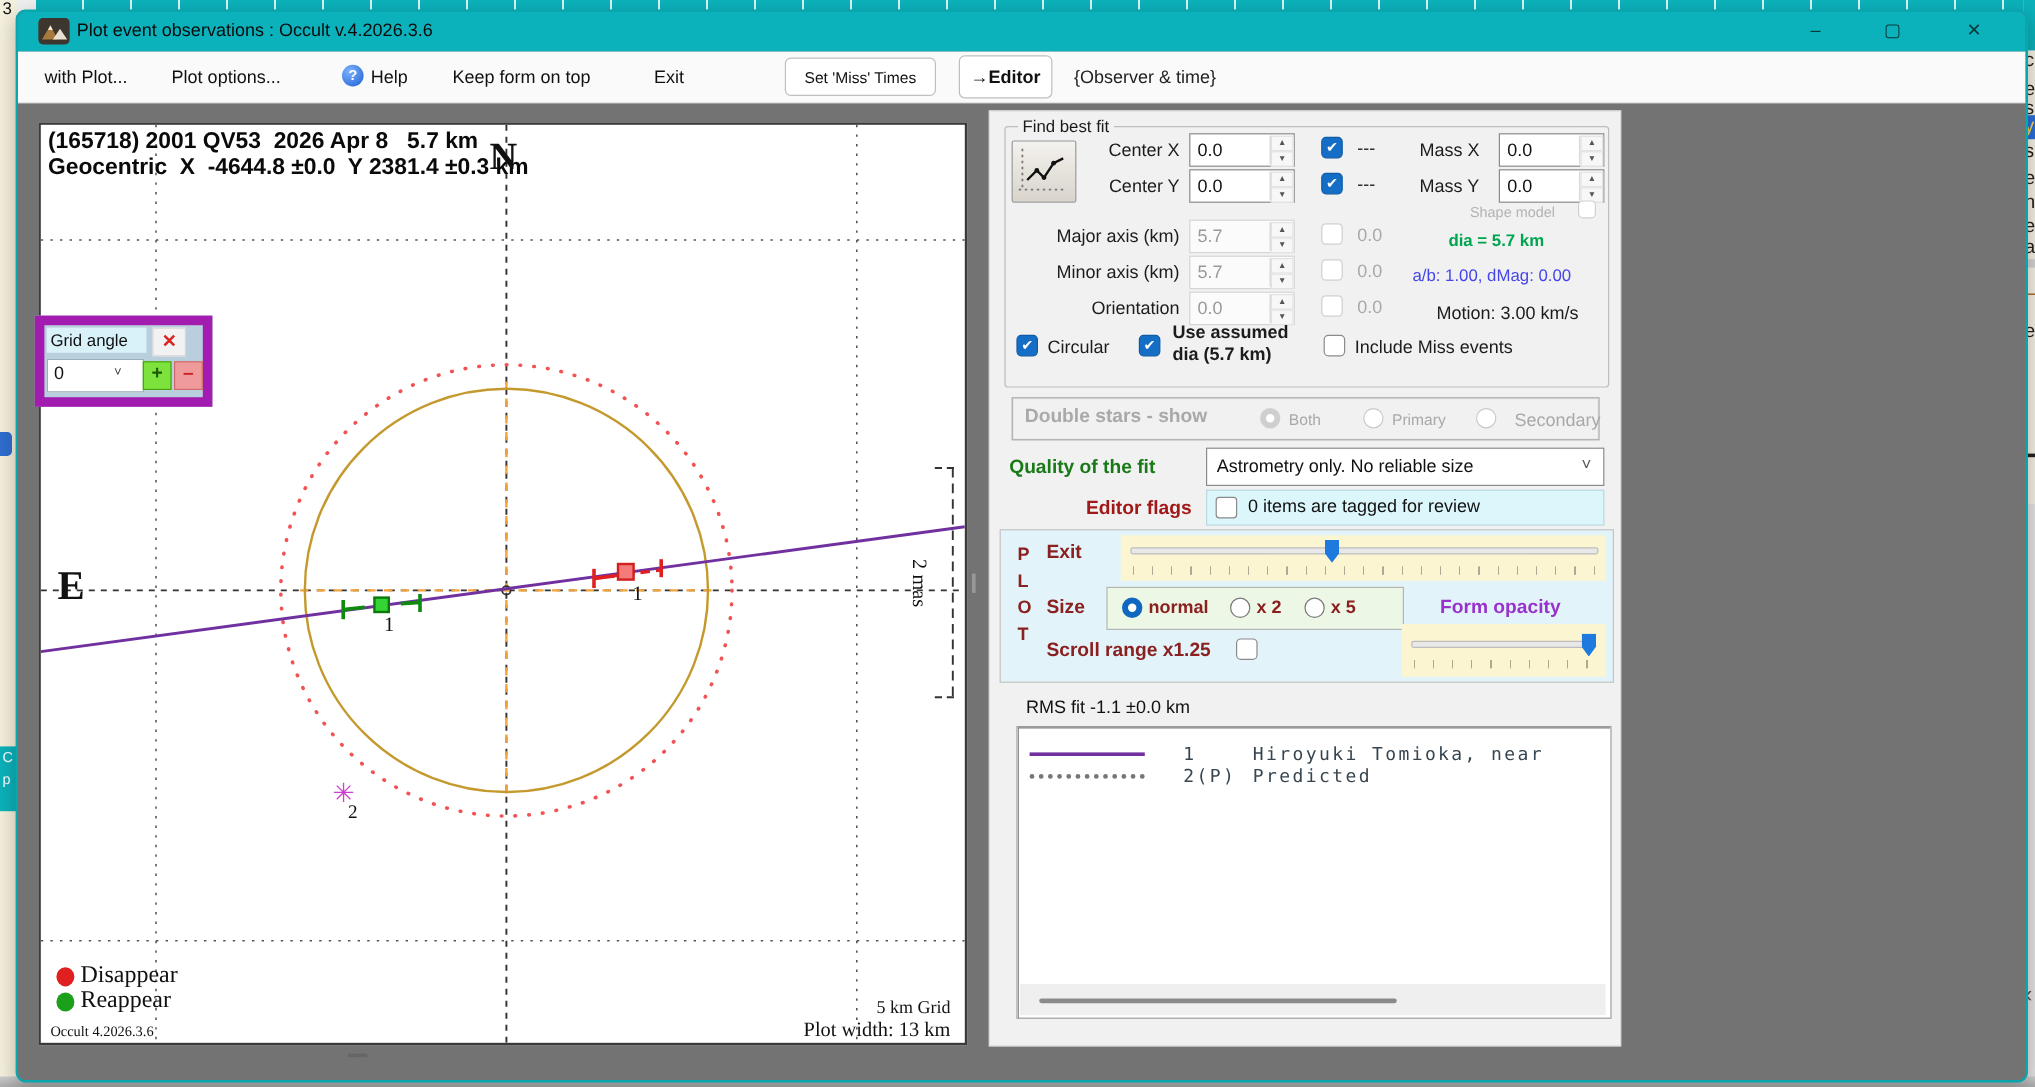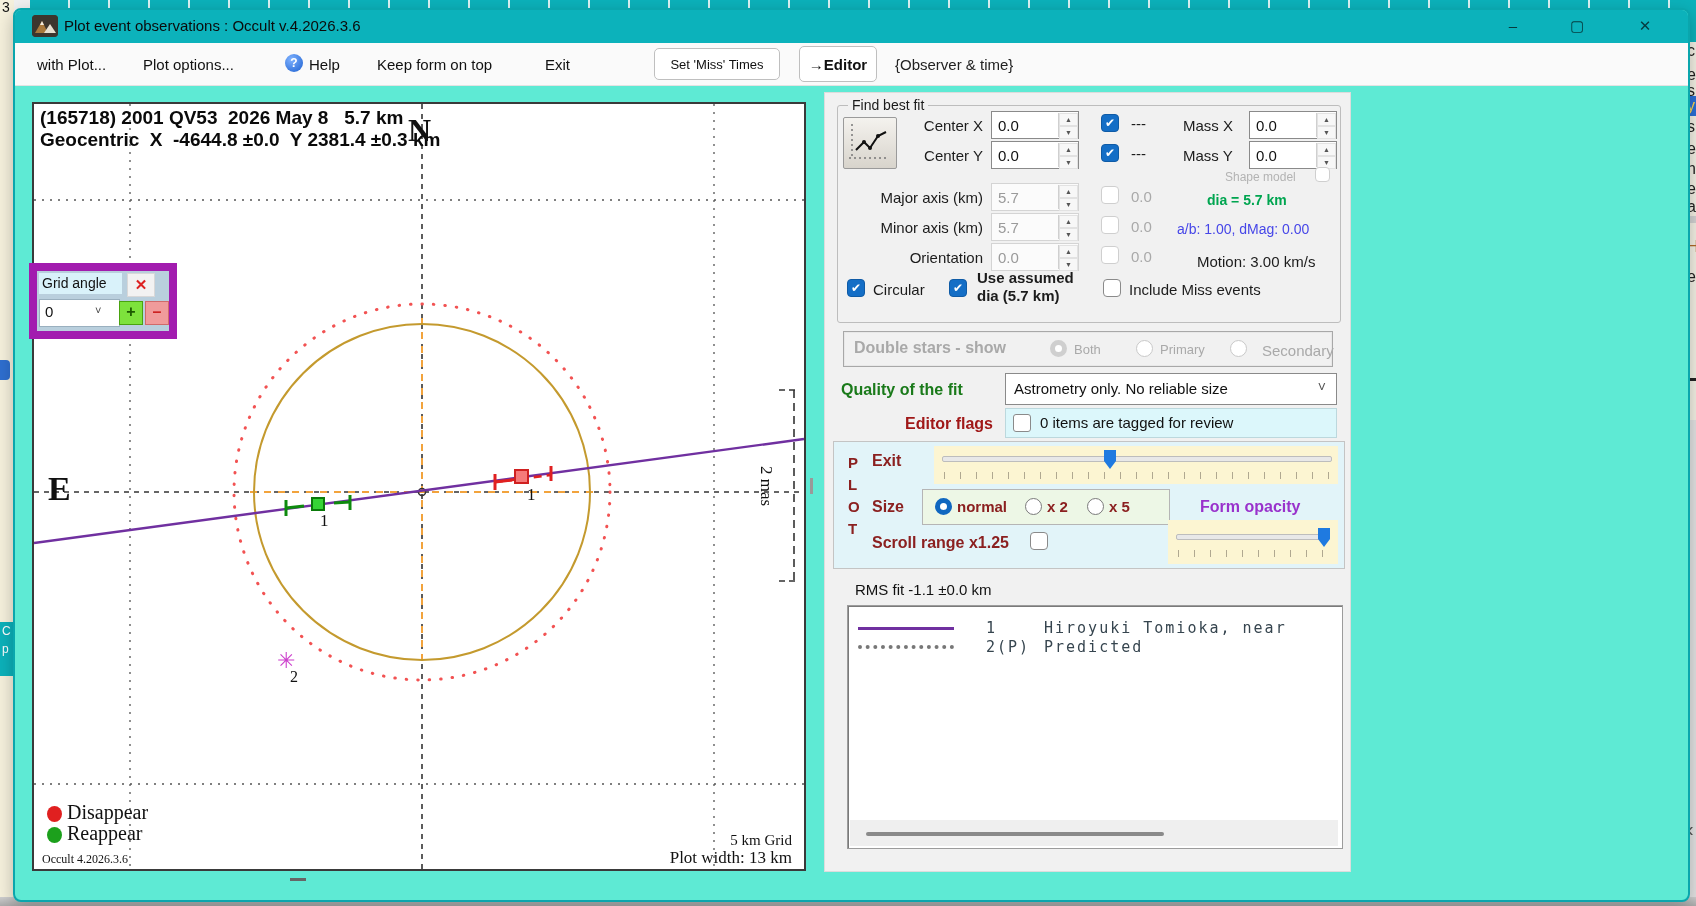--- a/index.html
+++ b/index.html
@@ -7,21 +7,21 @@
           font-family:"Liberation Sans",sans-serif;color:#111;}
   .abs{position:absolute;}
   
   #top-strip{left:30px;top:0;width:1666px;height:10px;background:#0cb2bb;
      background-image:repeating-linear-gradient(90deg,transparent 0 38px,rgba(255,255,255,.85) 38px 40px);}
   #left-sliver{left:0;top:0;width:14px;height:898px;background:#f6f1dd;font-size:14px;}
   #right-sliver{left:1686px;top:0;width:10px;height:898px;background:#f3f0e4;}
   #bottom-strip{left:0;top:897px;width:1696px;height:9px;background:linear-gradient(#cfcfcf,#ababab);}
   .edge-letter{position:absolute;left:1px;font-size:16px;color:#222;font-family:"Liberation Sans",sans-serif;}
   
-  #win{left:13px;top:8px;width:1673px;height:890px;background:#5eead4;
+  #win{left:13px;top:8px;width:1673px;height:890px;background:#737373;
        border:2px solid #0aa6ad;border-radius:8px;overflow:hidden;box-shadow:0 6px 18px rgba(0,0,0,.25);}
   #titlebar{left:0;top:0;width:100%;height:33px;background:#0cb2bb;}
   #title-text{left:49px;top:7px;font-size:15px;color:#0b0b0b;}
   #app-icon{left:17px;top:5px;width:26px;height:22px;border-radius:4px;background:#4a4038;overflow:hidden;}
   .win-ctl{top:2px;width:44px;height:28px;text-align:center;line-height:28px;font-size:15px;color:#063a3d;}
   
   #menubar{left:0;top:33px;width:100%;height:42px;background:#fafafa;border-bottom:1px solid #e3e3e3;}
   .menu-item{top:13px;font-size:15px;color:#111;cursor:default;}
   .toolbtn{background:#fff;border:1px solid #bfbfbf;border-radius:5px;font-size:13px;
            display:flex;align-items:center;justify-content:center;}
@@ -178,21 +178,21 @@
         <line x1="760" y1="286" x2="760" y2="477" stroke="#333" stroke-width="1.6" stroke-dasharray="8 5"></line>
         <line x1="745" y1="286" x2="762" y2="286" stroke="#333" stroke-width="1.6" stroke-dasharray="6 4"></line>
         <line x1="745" y1="477" x2="762" y2="477" stroke="#333" stroke-width="1.6" stroke-dasharray="6 4"></line>
 
         <text x="286" y="422" font-family="Liberation Serif,serif" font-size="17" fill="#111">1</text>
         <text x="493" y="396" font-family="Liberation Serif,serif" font-size="17" fill="#111">1</text>
         <text x="243" y="564" font-family="Liberation Sans,sans-serif" font-size="22" fill="#cc3fcc">✳</text>
         <text x="256" y="578" font-family="Liberation Serif,serif" font-size="16" fill="#111">2</text>
       </svg>
 
-      <span class="abs ptitle" style="left:6px;top:3px;">(165718) 2001 QV53  2026 May 8   5.7 km</span>
+      <span class="abs ptitle" style="left:6px;top:3px;">(165718) 2001 QV53  2026 Apr 8   5.7 km</span>
       <span class="abs ptitle" style="left:6px;top:25px;">Geocentric  X  -4644.8 ±0.0  Y 2381.4 ±0.3 km</span>
       <span class="abs serif" style="left:374px;top:8px;font-size:32px;font-weight:bold;">N</span>
       <span class="abs serif" style="left:14px;top:366px;font-size:34px;font-weight:bold;">E</span>
       <span class="abs serif" style="left:712px;top:372px;font-size:17px;transform:rotate(90deg);">2 mas</span>
 
       <div class="abs" id="grid-angle">
         <span class="abs" id="ga-title">Grid angle</span>
         <span class="abs" id="ga-close">✕</span>
         <span class="abs" id="ga-select">0</span>
         <span class="abs" id="ga-chev">˅</span>

